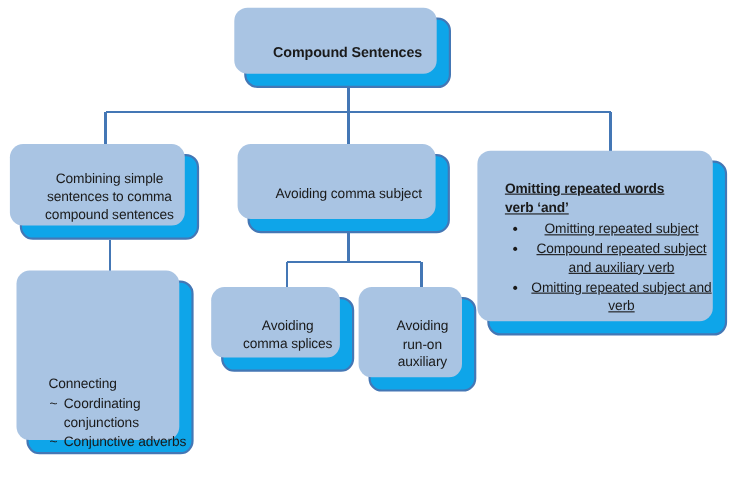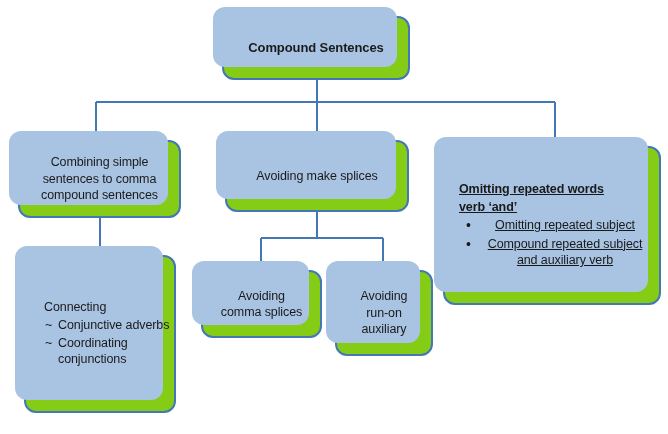--- a/index.html
+++ b/index.html
@@ -13,21 +13,21 @@
   }
   #canvas{position:absolute;left:0;top:0;width:668px;height:434px;}
 
   
   #lines{position:absolute;left:0;top:0;width:668px;height:434px;}
 
   
   .node{
     position:absolute;
     box-sizing:border-box;
-    background:#84cc16;
+    background:#0ea5e9;
     border:2px solid #4477B5;
     border-radius:12px;
     display:flex;
     flex-direction:column;
     justify-content:center;
     z-index:3;
   }
   .node .shadow{
     position:absolute;
     left:-11px;top:-11px;
@@ -127,35 +127,35 @@
 
   <div class="node" id="node-l1" style="border-color: rgb(68, 119, 181);">
     <div class="shadow" style="background: rgb(169, 196, 227);"></div>
     <div class="node-text">
       <div>Combining simple</div>
       <div>sentences to comma</div>
       <div>compound sentences</div>
     </div>
   </div>
 
-  <div class="node" id="node-l2" style="border-color: rgb(68, 119, 181);">
+  <div class="node" id="node-l2" style="border-color: rgb(68, 119, 181); justify-content: flex-end;">
     <div class="shadow" style="background: rgb(169, 196, 227);"></div>
     <div class="node-text left">
       <div class="t-head">Connecting</div>
       <ul class="t-list">
+        <li>Coordinating conjunctions</li>
         <li>Conjunctive adverbs</li>
-        <li>Coordinating conjunctions</li>
       </ul>
     </div>
   </div>
 
   <div class="node" id="node-m1" style="border-color: rgb(68, 119, 181);">
     <div class="shadow" style="background: rgb(169, 196, 227);"></div>
     <div class="node-text">
-      <div>Avoiding make splices</div>
+      <div>Avoiding comma subject</div>
     </div>
   </div>
 
   <div class="node" id="node-m2" style="border-color: rgb(68, 119, 181);">
     <div class="shadow" style="background: rgb(169, 196, 227);"></div>
     <div class="node-text">
       <div>Avoiding</div>
       <div>comma splices</div>
     </div>
   </div>
@@ -170,17 +170,18 @@
   </div>
 
   <div class="node" id="node-r1" style="border-color: rgb(68, 119, 181);">
     <div class="shadow" style="background: rgb(169, 196, 227);"></div>
     <div class="node-text left">
       <div class="r-head">Omitting repeated words</div>
       <div class="r-head">verb ‘and’</div>
       <ul class="r-list">
         <li>Omitting repeated subject</li>
         <li>Compound repeated subject and auxiliary verb</li>
+        <li>Omitting repeated subject and verb</li>
       </ul>
     </div>
   </div>
 
 </div>
 
 </body></html>

